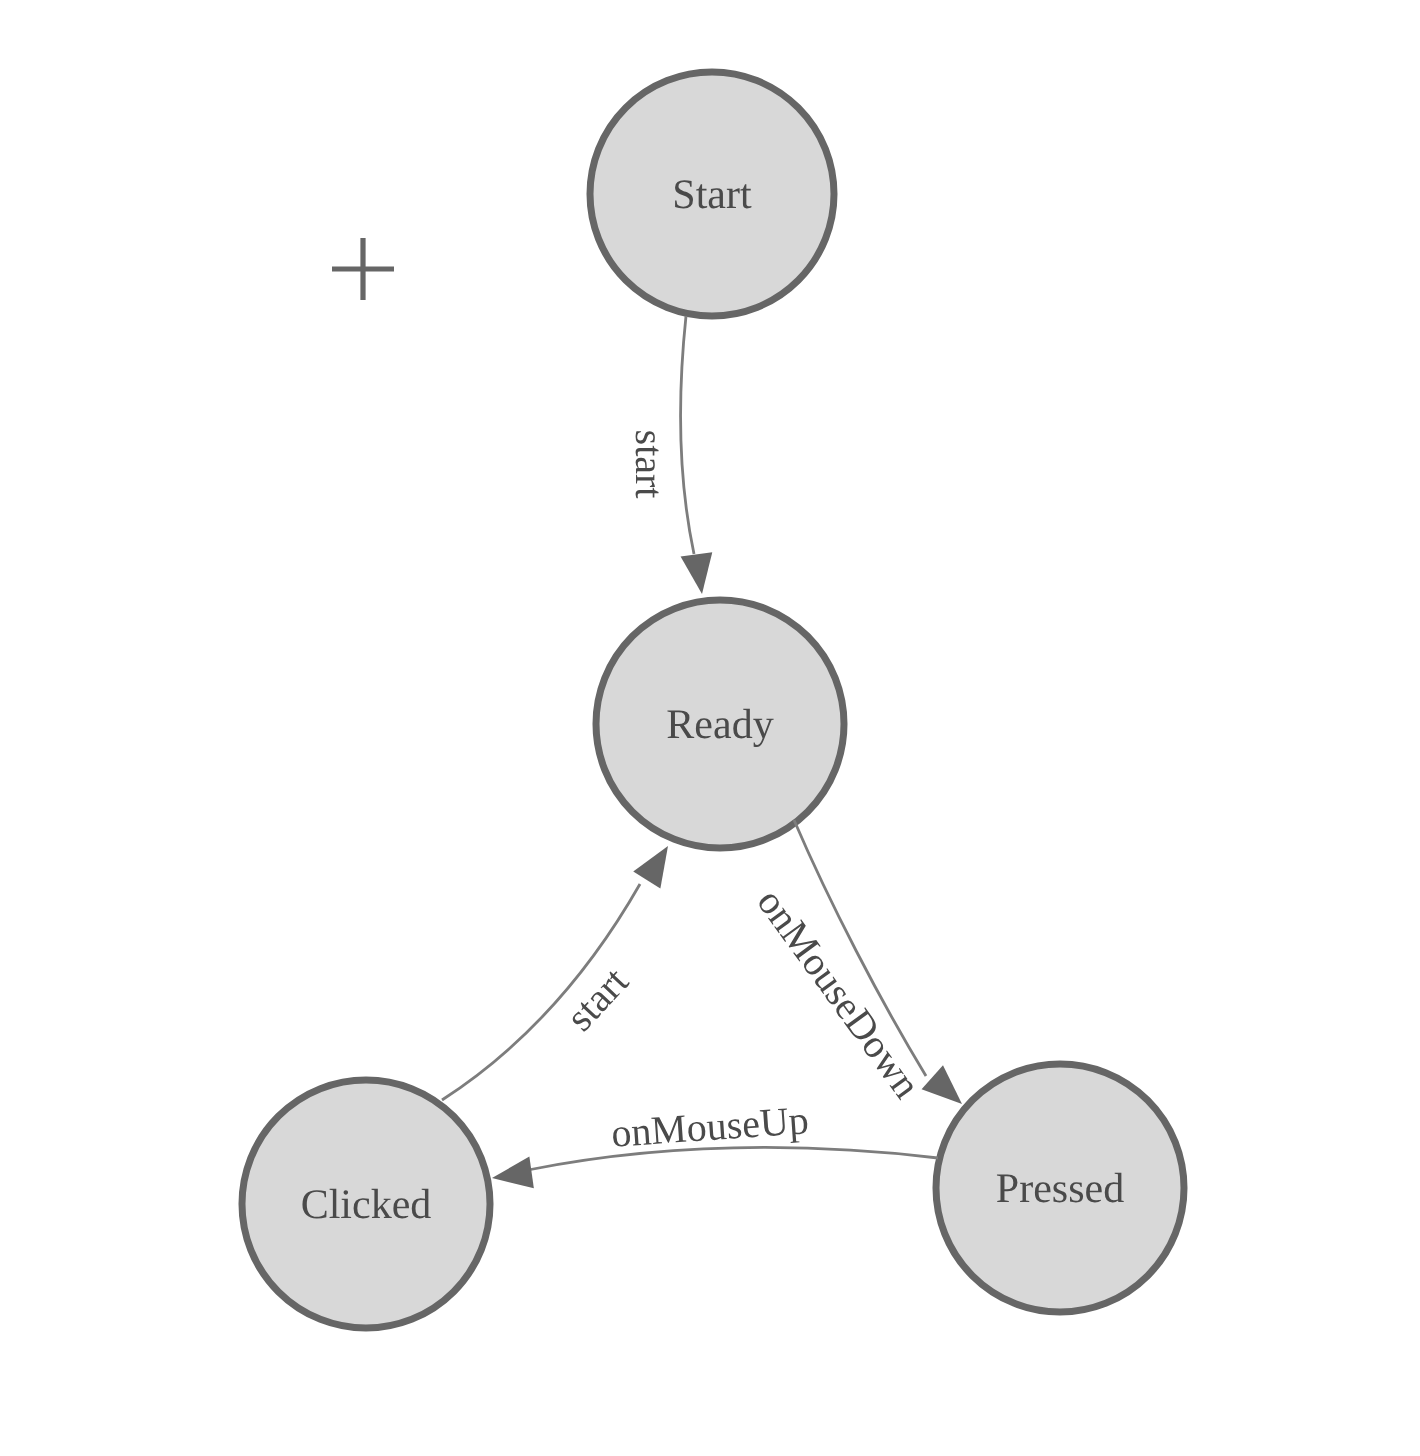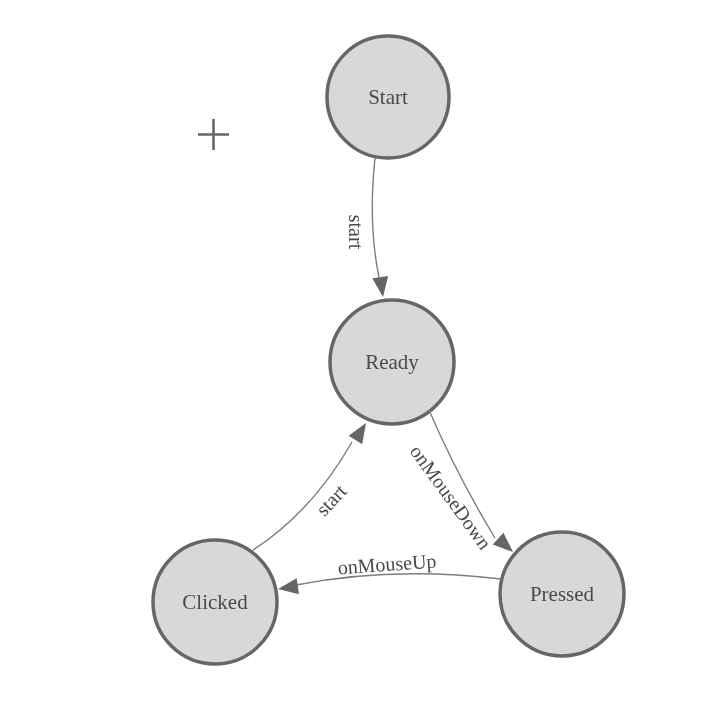--- a/index.html
+++ b/index.html
@@ -2,21 +2,21 @@
 <html><head>
 <meta charset="utf-8">
 <style>
   html, body {
     margin: 0; padding: 0;
     background: #ffffff;
     width: 710px; height: 728px;
     overflow: hidden;
     font-family: "Liberation Serif", "DejaVu Serif", serif;
   }
-  .canvas-wrap { position: relative; width: 590px; height: 728px; margin-left: 32px; }
+  .canvas-wrap { position: relative; width: 590px; height: 728px; }
   svg { display: block; }
   text { user-select: none; }
 </style>
 </head>
 <body>
 
 <div class="canvas-wrap">
   <svg id="diagram" width="710" height="728" viewBox="0 0 710 728" xmlns="http://www.w3.org/2000/svg" style="background: rgb(255, 255, 255);">
       <g>
         <circle cx="356" cy="97" r="61" fill="#d8d8d8" stroke="#666666" stroke-width="3.5"></circle>

